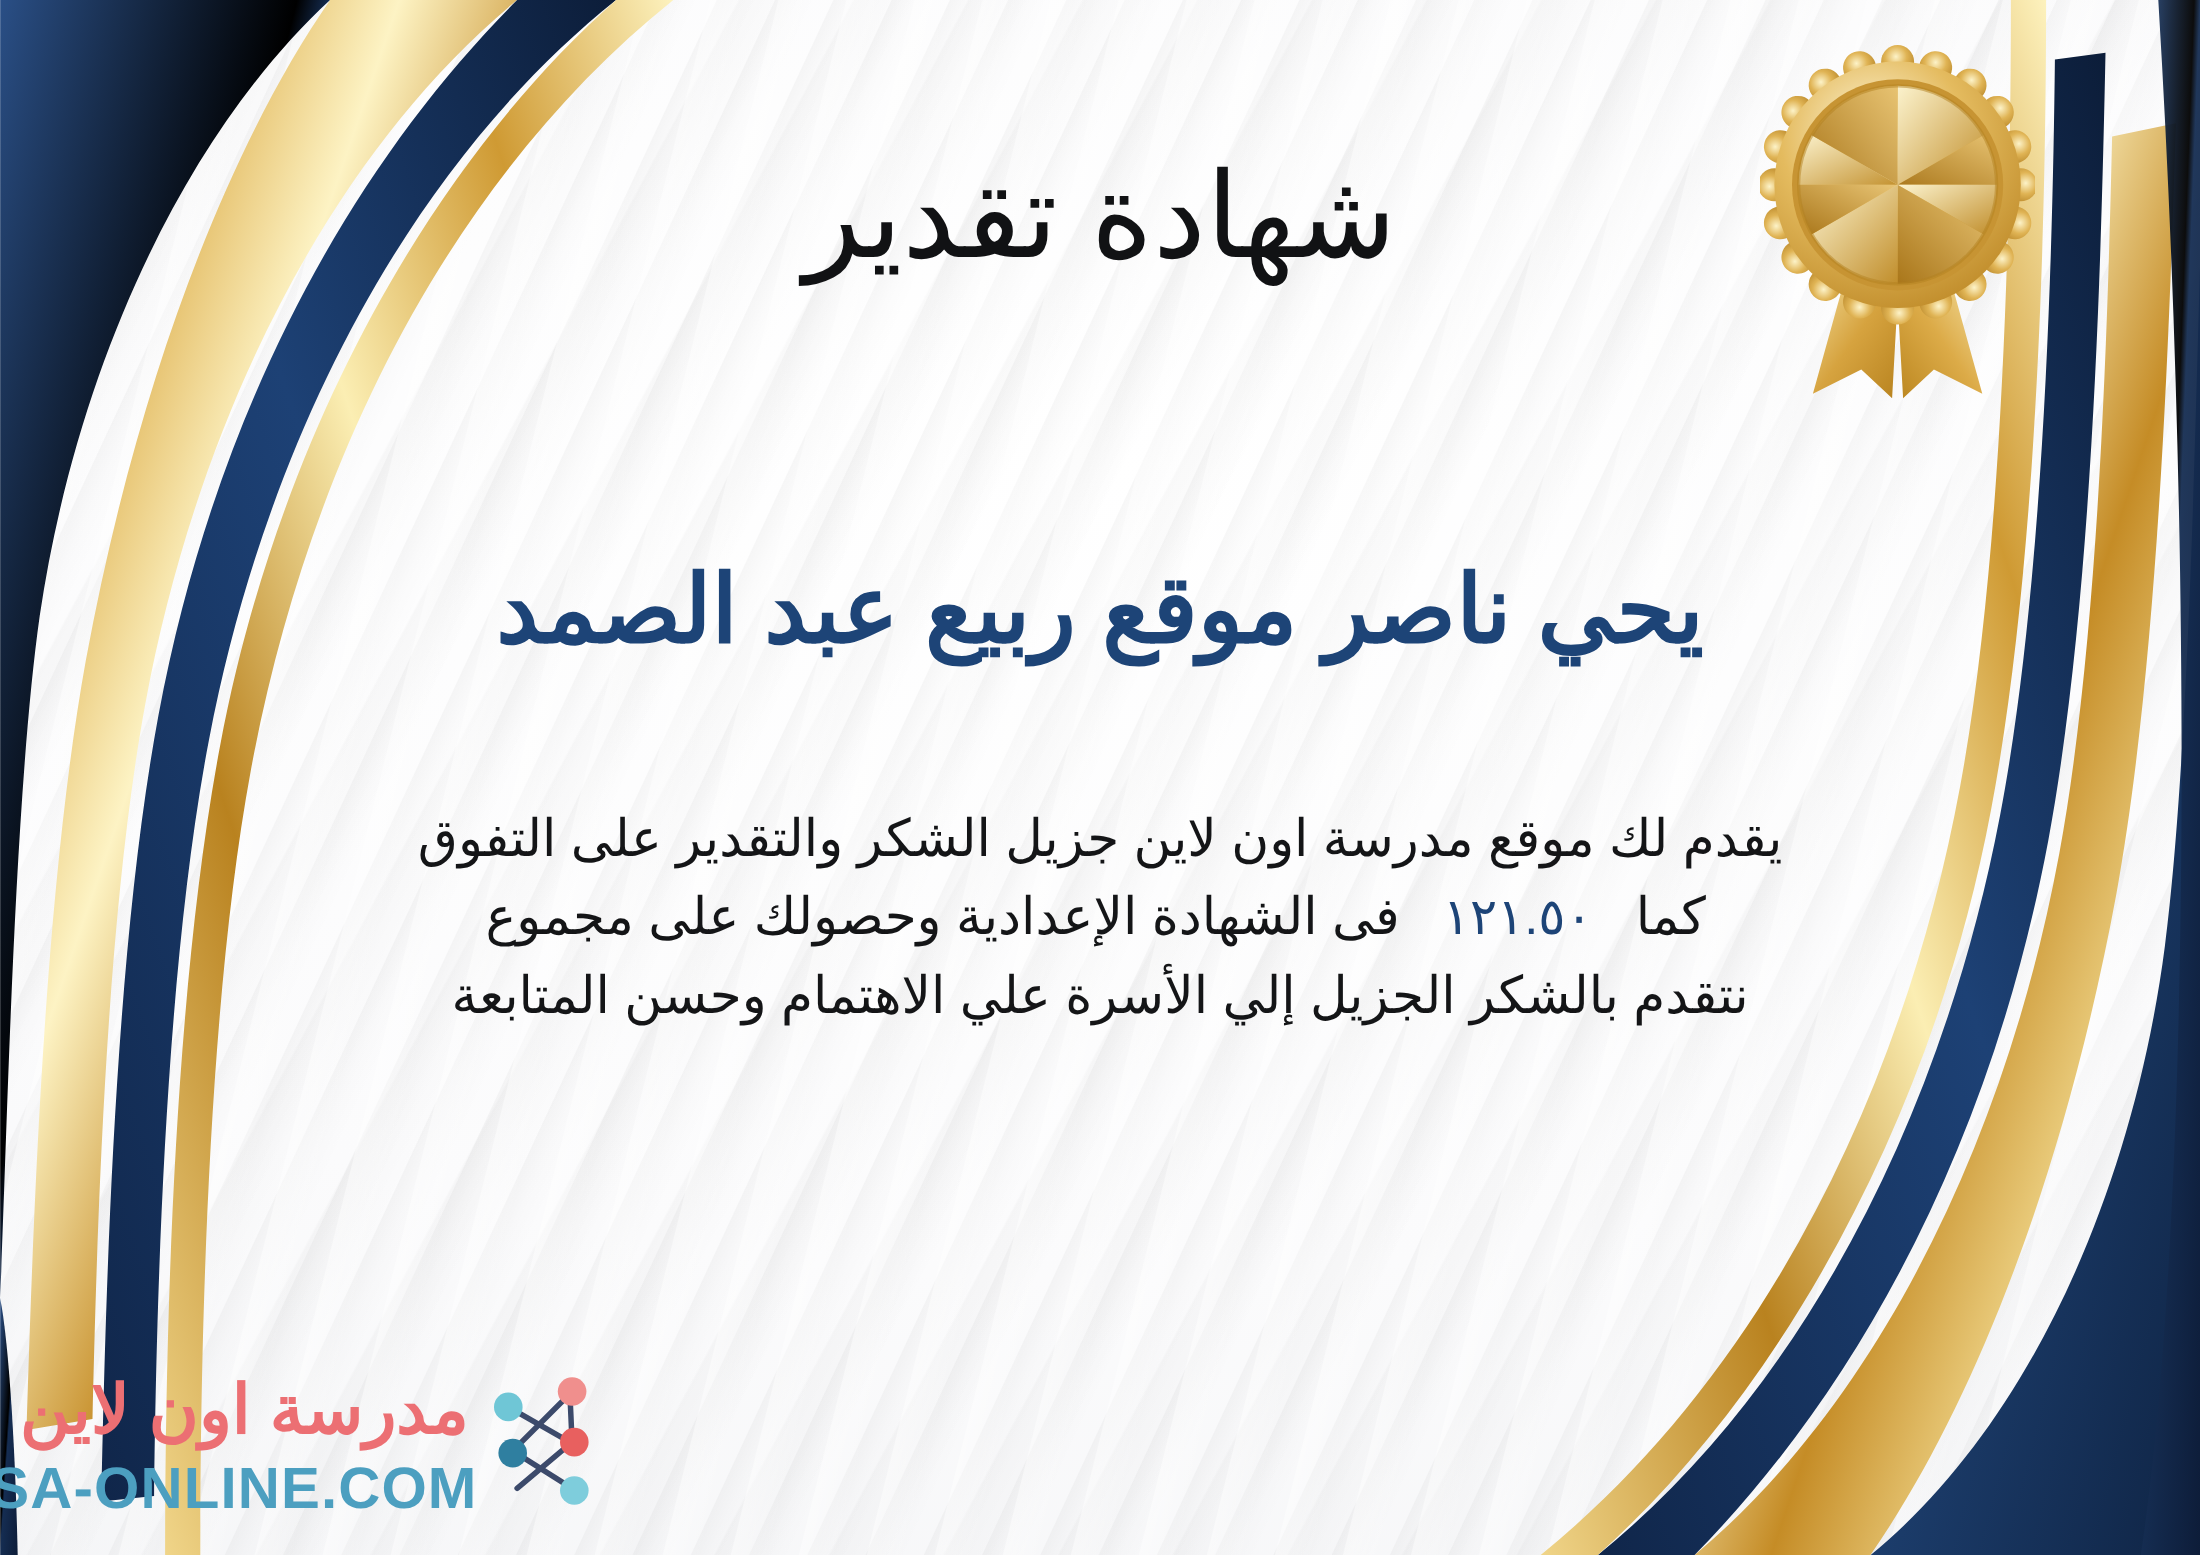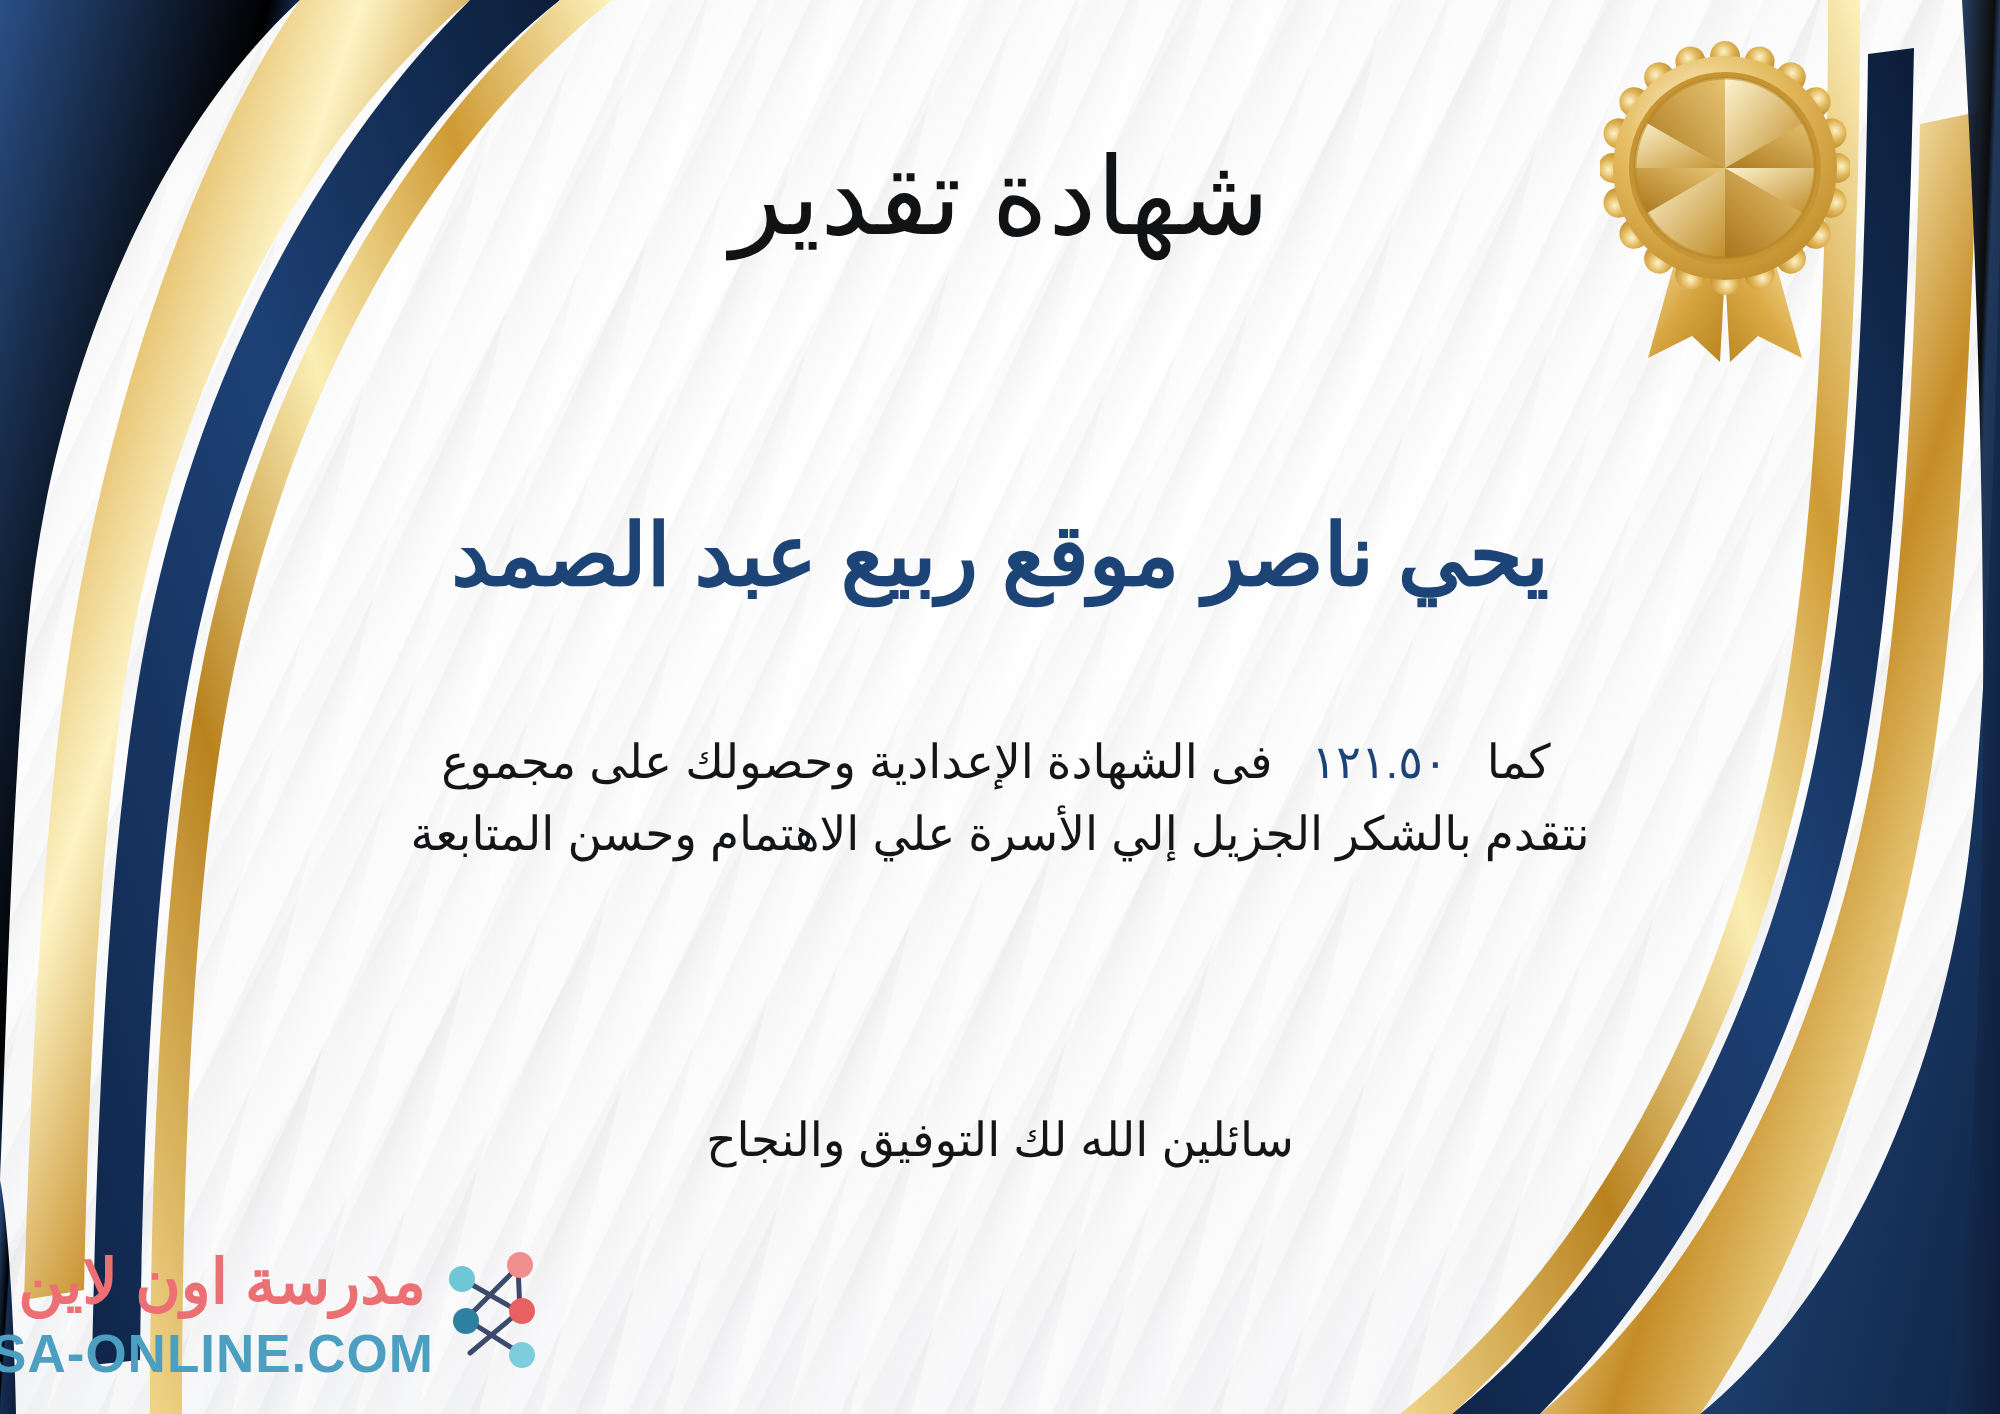--- a/index.html
+++ b/index.html
@@ -253,31 +253,31 @@
     </g>
   </svg>
 
   <div class="content">
 
     <div class="cert-title">شهادة تقدير</div>
 
     <div class="recipient">يحي ناصر موقع ربيع عبد الصمد</div>
 
     <div class="body-block">
+      <div class="body-line l1">يقدم لك موقع مدرسة اون لاين جزيل الشكر  والتقدير على التفوق</div>
 
       <div class="body-line">
         <span class="kama">كما</span>
         <span class="grade">١٢١.٥٠</span>
         <span>فى الشهادة الإعدادية وحصولك على مجموع</span>
       </div>
 
       <div class="body-line">نتقدم  بالشكر الجزيل إلي الأسرة علي الاهتمام وحسن المتابعة</div>
     </div>
 
-    <div class="closing">سائلين الله لك التوفيق  والنجاح</div>
   </div>
 
   <div class="brand">
     <div class="brand-ar">مدرسة اون لاين</div>
     <div class="brand-en">MADRSA-ONLINE.COM</div>
     <svg class="brand-mark" viewBox="0 0 108 128">
       <g stroke="#3c4a6b" stroke-width="5" fill="none" stroke-linecap="round">
         <line x1="22" y1="30" x2="78" y2="62"></line>
         <line x1="78" y1="18" x2="26" y2="70"></line>
         <line x1="26" y1="70" x2="80" y2="104"></line>

